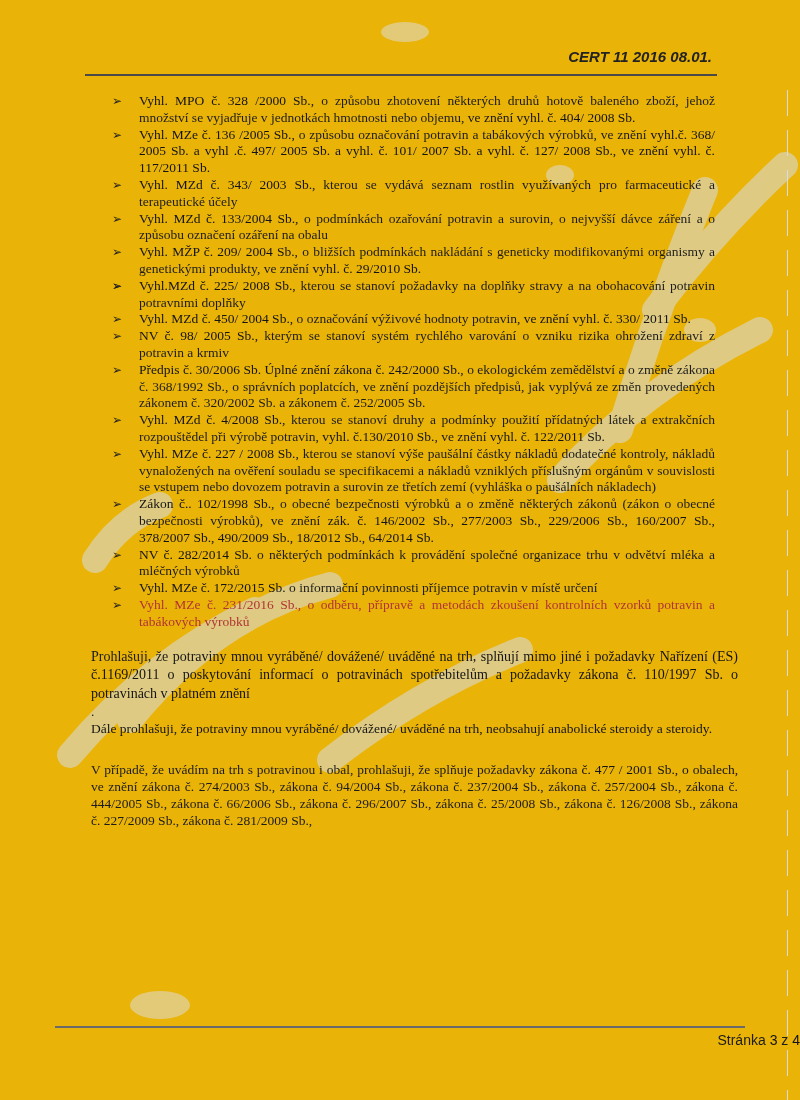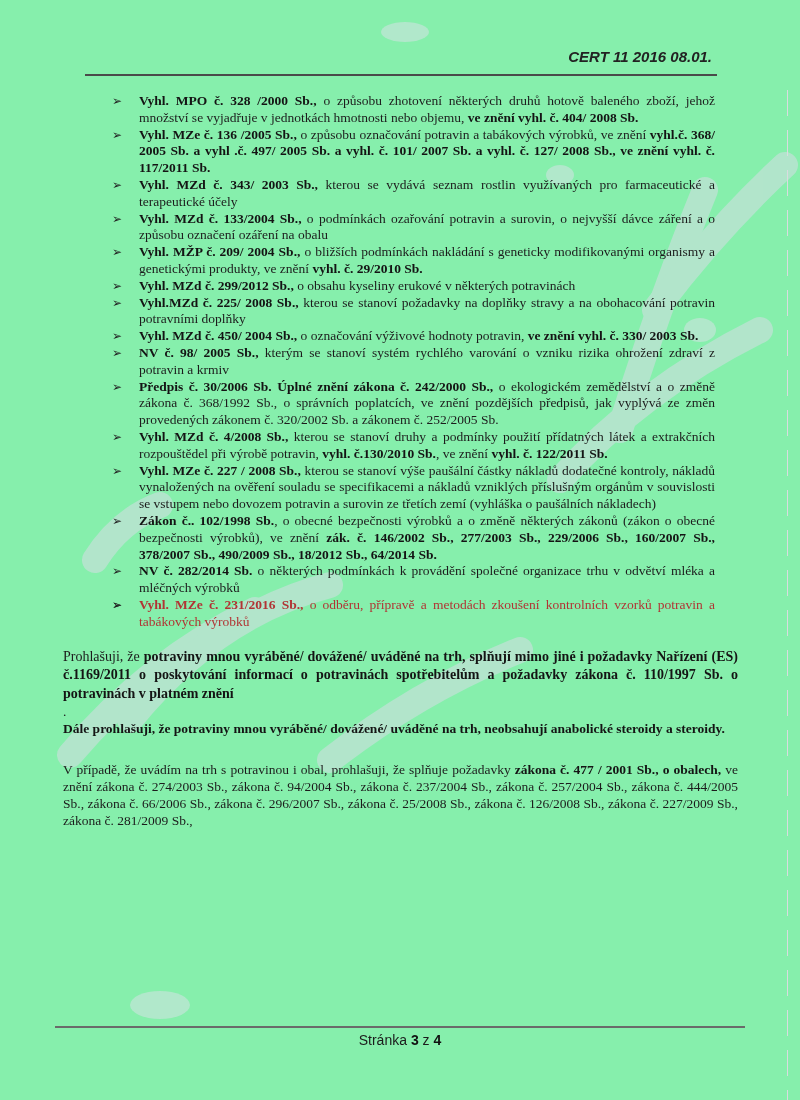--- a/index.html
+++ b/index.html
@@ -1,20 +1,20 @@
 <!DOCTYPE html>
 <html><head>
 <meta charset="utf-8">
 <style>
   * { margin:0; padding:0; box-sizing:border-box; }
   html,body { width:800px; height:1100px; }
   body { font-family:"Liberation Serif", serif; background:#e9e9e9; }
   .page {
     position:relative; width:800px; height:1100px; overflow:hidden;
-    background:#86efac; color:#1c1c1c;
+    background:#eab308; color:#1c1c1c;
   }
   
   .scan-edge {
     position:absolute; top:90px; bottom:0; right:12px; width:1px;
     background:repeating-linear-gradient(to bottom,#d9dcdf 0 26px, transparent 26px 40px);
   }
   .watermark { position:absolute; inset:0; z-index:0; pointer-events:none; }
   .header-code {
     position:absolute; top:48px; right:88px; z-index:2;
     font-family:"Liberation Sans", sans-serif; font-style:italic; font-weight:bold;
@@ -22,29 +22,29 @@
   }
   .header-rule { position:absolute; top:74px; left:85px; width:632px; height:2px; background:#4a4a4a; z-index:2; }
   .doc { position:absolute; top:93px; left:63px; width:675px; z-index:1; }
   .list { margin-left:49px; width:603px; }
   .item {
     position:relative; padding-left:27px; text-align:justify;
     font-size:13.5px; line-height:16.8px;
   }
   .item .bullet { position:absolute; left:0; top:0; font-size:12px; color:#222; }
   .item.red, .item.red b { color:#b13434; }
-  b { font-weight:bold; color:#141414; }
+  b { font-weight:normal; color:#141414; }
   .item.red .bullet { color:#222; }
-  .para { text-align:justify; font-size:13.5px; line-height:17px; }
+  .para { text-align:justify; font-size:13.5px; line-height:17px;margin-left:28px; }
   .para.p1 { margin-top:17px; font-size:14px; line-height:18.5px; }
   .para.p2 { margin-top:20px; }
   .para.p5 { margin-top:24px; }
   .footer-rule { position:absolute; top:1026px; left:55px; width:690px; height:2px; background:#6a6a6a; z-index:2; }
   .footer-text {
-    position:absolute; top:1032px; left:0; width:800px; text-align:center; z-index:2;
+    position:absolute; top:1032px; left:0; width:800px; text-align:right; z-index:2;
     font-family:"Liberation Sans", sans-serif; font-size:14px; color:#1c1c1c;
   }
   .footer-text b { color:#111; }
 </style>
 </head>
 <body>
 
 <div class="page">
 
   <svg class="watermark" width="800" height="1100" viewBox="0 0 800 1100">
@@ -70,30 +70,30 @@
   <div class="header-code">CERT 11 2016 08.01.</div>
   <div class="header-rule"></div>
 
   <div class="doc">
     <div class="list">
         <div class="item"><span class="bullet">➢</span><span><b>Vyhl. MPO č. 328 /2000 Sb.,</b><span> o způsobu zhotovení některých druhů hotově baleného zboží, jehož množství se vyjadřuje v jednotkách hmotnosti nebo objemu, </span><b>ve znění vyhl. č. 404/ 2008 Sb.</b></span></div>
         <div class="item"><span class="bullet">➢</span><span><b>Vyhl. MZe č. 136 /2005 Sb.,</b><span> o způsobu označování potravin a tabákových výrobků, ve znění </span><b>vyhl.č. 368/ 2005 Sb. a vyhl .č. 497/ 2005 Sb. a vyhl. č. 101/ 2007 Sb. a vyhl. č. 127/ 2008 Sb., ve znění vyhl. č. 117/2011 Sb.</b></span></div>
         <div class="item"><span class="bullet">➢</span><span><b>Vyhl. MZd č. 343/ 2003 Sb.,</b><span> kterou se vydává seznam rostlin využívaných pro farmaceutické a terapeutické účely</span></span></div>
         <div class="item"><span class="bullet">➢</span><span><b>Vyhl. MZd č. 133/2004 Sb.,</b><span> o podmínkách ozařování potravin a surovin, o nejvyšší dávce záření a o způsobu označení ozáření na obalu</span></span></div>
         <div class="item"><span class="bullet">➢</span><span><b>Vyhl. MŽP č. 209/ 2004 Sb.,</b><span> o bližších podmínkách nakládání s geneticky modifikovanými organismy a genetickými produkty, ve znění </span><b>vyhl. č. 29/2010 Sb.</b></span></div>
-        <div class="item"><span class="bullet">➢</span><span><b>Vyhl. MZd č. 299/2012 Sb.,</b><span> o obsahu kyseliny erukové v některých potravinách</span></span></div>
+        <div class="item"><span class="bullet">➢</span></div>
         <div class="item"><span class="bullet">➢</span><span><b>Vyhl.MZd č. 225/ 2008 Sb.,</b><span> kterou se stanoví požadavky na doplňky stravy a na obohacování potravin potravními doplňky</span></span></div>
-        <div class="item"><span class="bullet">➢</span><span><b>Vyhl. MZd č. 450/ 2004 Sb.,</b><span> o označování výživové hodnoty potravin, </span><b>ve znění vyhl. č. 330/ 2003 Sb.</b></span></div>
+        <div class="item"><span class="bullet">➢</span><span><b>Vyhl. MZd č. 450/ 2004 Sb.,</b><span> o označování výživové hodnoty potravin, </span><b>ve znění vyhl. č. 330/ 2011 Sb.</b></span></div>
         <div class="item"><span class="bullet">➢</span><span><b>NV č. 98/ 2005 Sb.,</b><span> kterým se stanoví systém rychlého varování o vzniku rizika ohrožení zdraví z potravin a krmiv</span></span></div>
         <div class="item"><span class="bullet">➢</span><span><b>Předpis č. 30/2006 Sb. Úplné znění zákona č. 242/2000 Sb.,</b><span> o ekologickém zemědělství a o změně zákona č. 368/1992 Sb., o správních poplatcích, ve znění pozdějších předpisů, jak vyplývá ze změn provedených zákonem č. 320/2002 Sb. a zákonem č. 252/2005 Sb.</span></span></div>
         <div class="item"><span class="bullet">➢</span><span><b>Vyhl. MZd č. 4/2008 Sb.,</b><span> kterou se stanoví druhy a podmínky použití přídatných látek a extrakčních rozpouštědel při výrobě potravin, </span><b>vyhl. č.130/2010 Sb.</b><span>, ve znění </span><b>vyhl. č. 122/2011 Sb.</b></span></div>
         <div class="item"><span class="bullet">➢</span><span><b>Vyhl. MZe č. 227 / 2008 Sb.,</b><span> kterou se stanoví výše paušální částky nákladů dodatečné kontroly, nákladů vynaložených na ověření souladu se specifikacemi a nákladů vzniklých příslušným orgánům v souvislosti se vstupem nebo dovozem potravin a surovin ze třetích zemí (vyhláška o paušálních nákladech)</span></span></div>
         <div class="item"><span class="bullet">➢</span><span><b>Zákon č.. 102/1998 Sb.</b><span>, o obecné bezpečnosti výrobků a o změně některých zákonů (zákon o obecné bezpečnosti výrobků), ve znění </span><b>zák. č. 146/2002 Sb., 277/2003 Sb., 229/2006 Sb., 160/2007 Sb., 378/2007 Sb., 490/2009 Sb., 18/2012 Sb., 64/2014 Sb.</b></span></div>
         <div class="item"><span class="bullet">➢</span><span><b>NV č. 282/2014 Sb.</b><span> o některých podmínkách k provádění společné organizace trhu v odvětví mléka a mléčných výrobků</span></span></div>
-        <div class="item"><span class="bullet">➢</span></div>
+        <div class="item"><span class="bullet">➢</span><span><b>Vyhl. MZe č. 172/2015 Sb.</b><span> o informační povinnosti příjemce potravin v místě určení</span></span></div>
         <div class="item red"><span class="bullet">➢</span><span><b>Vyhl. MZe č. 231/2016 Sb.,</b><span> o odběru, přípravě a metodách zkoušení kontrolních vzorků potravin a tabákových výrobků</span></span></div>
       </div>
     <div class="para p1"><span>Prohlašuji, že </span><b>potraviny mnou vyráběné/ dovážené/ uváděné na trh, splňují mimo jiné i požadavky Nařízení (ES) č.1169/2011 o poskytování informací o potravinách spotřebitelům a požadavky zákona č. 110/1997 Sb. o potravinách v platném znění</b></div>
     <div class="para"><span>.</span></div>
     <div class="para"><b>Dále prohlašuji, že potraviny mnou vyráběné/ dovážené/ uváděné na trh, neobsahují anabolické steroidy a steroidy.</b></div>
     <div class="para p5"><span>V případě, že uvádím na trh s potravinou i obal, prohlašuji, že splňuje požadavky </span><b>zákona č. 477 / 2001 Sb., o obalech,</b><span> ve znění zákona č. 274/2003 Sb., zákona č. 94/2004 Sb., zákona č. 237/2004 Sb., zákona č. 257/2004 Sb., zákona č. 444/2005 Sb., zákona č. 66/2006 Sb., zákona č. 296/2007 Sb., zákona č. 25/2008 Sb., zákona č. 126/2008 Sb., zákona č. 227/2009 Sb., zákona č. 281/2009 Sb.,</span></div>
   </div>
 
   <div class="footer-rule"></div>
   <div class="footer-text"><span>Stránka </span><b>3</b><span> z </span><b>4</b></div>

